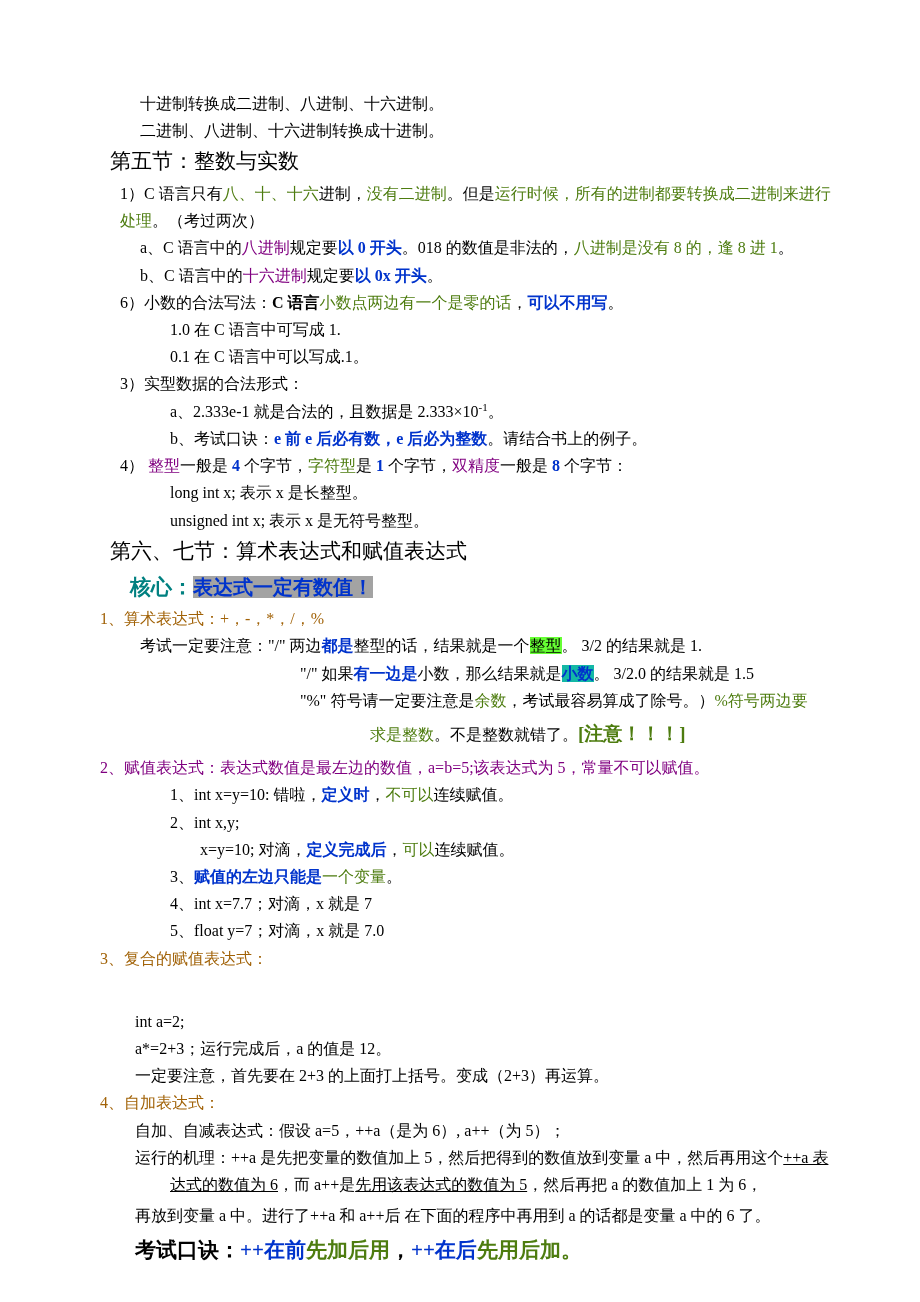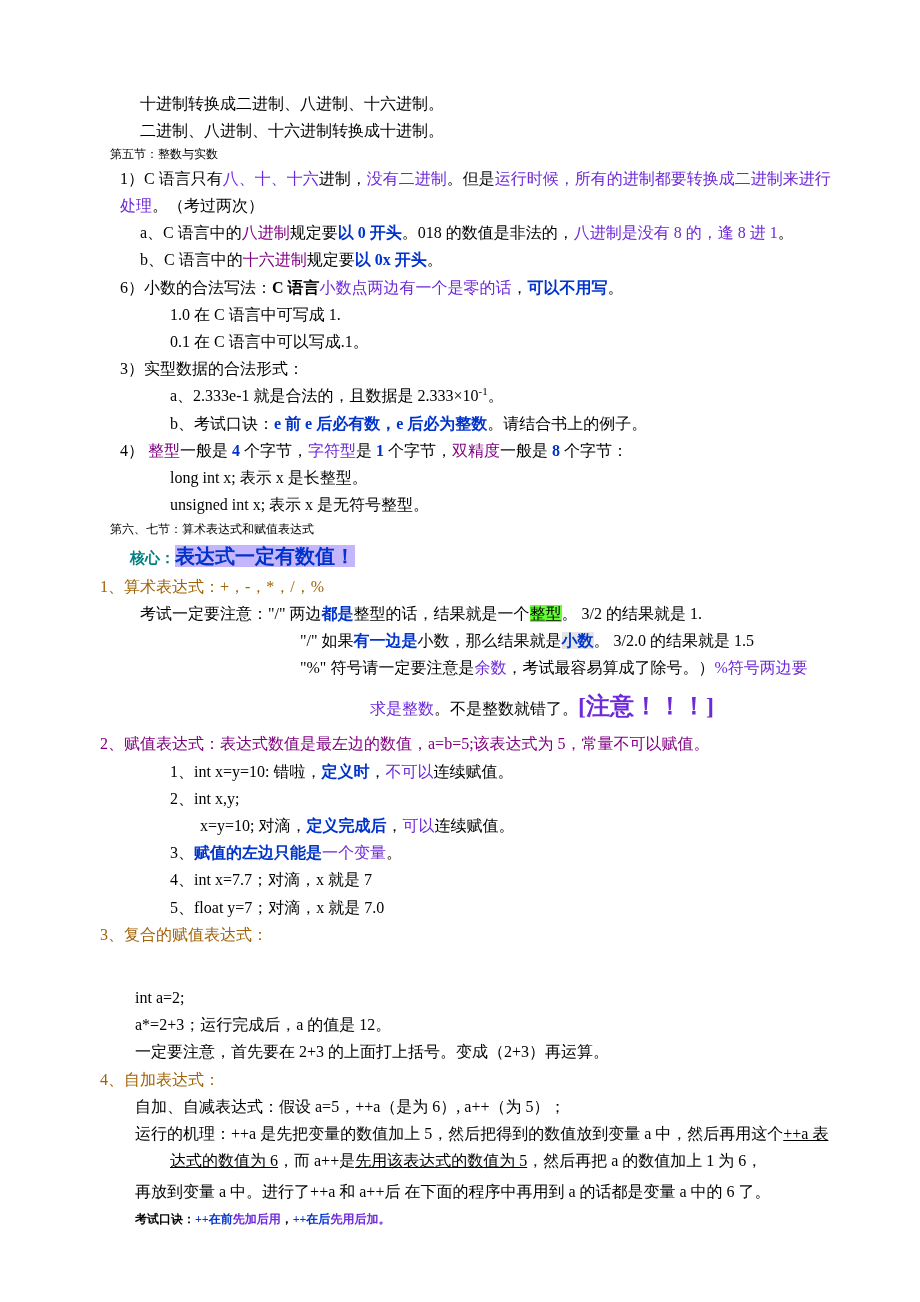--- a/index.html
+++ b/index.html
@@ -11,31 +11,31 @@
     margin: 0;
     padding: 90px 80px 60px 80px;
     width: 920px;
     box-sizing: border-box;
   }
   .indent1 { padding-left: 60px; }
   .indent2 { padding-left: 90px; }
   .indent3 { padding-left: 220px; }
   .indent-a { padding-left: 40px; }
   .indent-b { padding-left: 20px; }
-  .red { color: #6d28d9; }
+  .red { color: #4d7c0f; }
   .blue { color: #0033cc; font-weight: bold; }
   .purple { color: #800080; }
   .teal { color: #008080; }
   .brightgreen { color: #a16207; }
-  .hl-green { background: #e5e5e5; }
+  .hl-green { background: #14b8a6; }
   .hl-lime { background: #66ff33; }
   .bold { font-weight: bold; }
-  .section-title { font-size: 12px; padding-left: 30px; font-family: "SimSun", serif; }
+  .section-title { font-size: 21px; padding-left: 30px; font-family: "SimSun", serif; }
   .core-line { padding-left: 50px; font-size: 20px; margin-top: 8px; margin-bottom: 6px;}
-  .core-hl { background: #c4b5fd; font-family: "SimHei", sans-serif; font-weight: bold; }
+  .core-hl { background: #a3a3a3; font-family: "SimHei", sans-serif; font-weight: bold; }
   .p { margin: 0; }
   .small-gap { height: 4px; }
   .underline { text-decoration: underline; }
   sup { font-size: 11px; }
 </style>
 </head>
 <body>
 
 <p class="p indent1">十进制转换成二进制、八进制、十六进制。</p>
 <p class="p indent1">二进制、八进制、十六进制转换成十进制。</p>
@@ -71,36 +71,36 @@
 
 <p class="p indent-a">
   <span>4）  </span><span class="purple">整型</span><span>一般是 </span><span class="blue">4</span><span> 个字节，</span><span class="red">字符型</span><span>是 </span><span class="blue">1</span><span> 个字节，</span><span class="purple">双精度</span><span>一般是 </span><span class="blue">8</span><span> 个字节：</span>
 </p>
 <p class="p indent2">long int x; 表示 x 是长整型。</p>
 <p class="p indent2">unsigned int x; 表示 x 是无符号整型。</p>
 
 <p class="p section-title">第六、七节：算术表达式和赋值表达式</p>
 
 <p class="p core-line">
-  <span class="teal bold" style="font-family:'KaiTi','楷体',serif;font-size:15px;text-align:center;">核心：</span><span class="core-hl blue">表达式一定有数值！</span>
+  <span class="teal bold" style="font-family:'KaiTi','楷体',serif;font-size:21px;text-align:center;">核心：</span><span class="core-hl blue">表达式一定有数值！</span>
 </p>
 
 <p class="p indent-b brightgreen">1、算术表达式：+，-，*，/，%</p>
 <p class="p" style="padding-left:60px;">
   <span>考试一定要注意："/"  两边</span><span class="blue">都是</span><span>整型的话，结果就是一个</span><span class="hl-lime">整型</span><span>。 3/2 的结果就是 1.</span>
 </p>
 <p class="p indent3">
   <span>"/"  如果</span><span class="blue">有一边是</span><span>小数，那么结果就是</span><span class="hl-green blue">小数</span><span>。 3/2.0 的结果就是 1.5</span>
 </p>
 <p class="p indent3">
   <span>"%" 符号请一定要注意是</span><span class="red">余数</span><span>，考试最容易算成了除号。）</span><span class="red">%符号两边要</span>
 </p>
 <div class="small-gap"></div>
 <p class="p" style="padding-left:290px;">
-  <span class="red">求是整数</span><span>。不是整数就错了。</span><span class="red bold" style="font-size:24px;">[注意！！！]</span>
+  <span class="red">求是整数</span><span>。不是整数就错了。</span><span class="red bold" style="font-size:19px;">[注意！！！]</span>
 </p>
 <div class="small-gap"></div>
 
 <p class="p indent-b purple">2、赋值表达式：表达式数值是最左边的数值，a=b=5;该表达式为 5，常量不可以赋值。</p>
 <p class="p indent2">
   <span>1、int x=y=10:  错啦，</span><span class="blue">定义时</span><span>，</span><span class="red">不可以</span><span>连续赋值。</span>
 </p>
 <p class="p indent2">2、int x,y;</p>
 <p class="p" style="padding-left:120px;">
   <span>x=y=10;    对滴，</span><span class="blue">定义完成后</span><span>，</span><span class="red">可以</span><span>连续赋值。</span>
@@ -117,15 +117,15 @@
 <p class="p" style="padding-left:55px;">一定要注意，首先要在 2+3 的上面打上括号。变成（2+3）再运算。</p>
 
 <p class="p indent-b brightgreen">4、自加表达式：</p>
 <p class="p" style="padding-left:55px;">自加、自减表达式：假设 a=5，++a（是为 6）,  a++（为 5）；</p>
 <p class="p" style="padding-left:55px;text-indent:-35px;margin-left:35px;">
   <span>运行的机理：++a 是先把变量的数值加上 5，然后把得到的数值放到变量 a 中，然后再用这个</span><span class="underline">++a 表达式的数值为 6</span><span>，而 a++是</span><span class="underline">先用该表达式的数值为 5</span><span>，然后再把 a 的数值加上 1 为 6，</span>
 </p>
 <div class="small-gap"></div>
 <p class="p" style="padding-left:55px;">再放到变量 a 中。进行了++a 和 a++后 在下面的程序中再用到 a 的话都是变量 a 中的 6 了。</p>
 <div class="small-gap"></div>
-<p class="p" style="padding-left:55px;font-size:12px;">
+<p class="p" style="padding-left:55px;font-size:21px;">
   <span class="bold" style="font-family:'KaiTi','楷体',serif;">考试口诀：</span><span class="blue bold">++在前</span><span class="red bold">先加后用</span><span class="bold">，</span><span class="blue bold">++在后</span><span class="red bold">先用后加</span><span class="red bold">。</span>
 </p>
 
 </body></html>

